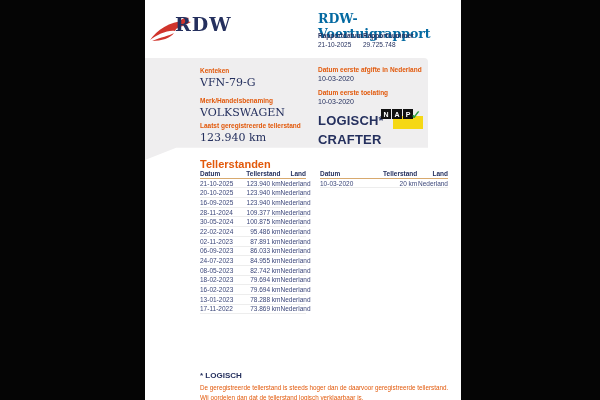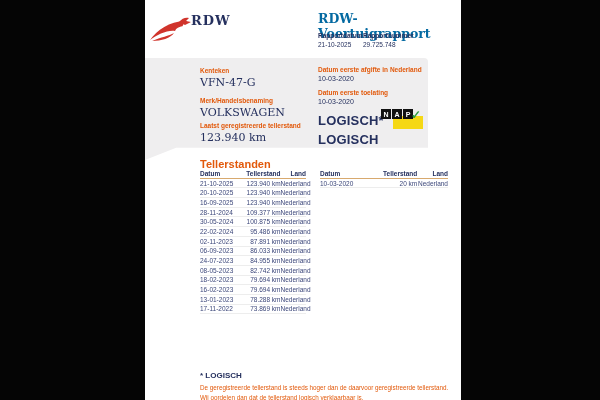--- a/index.html
+++ b/index.html
@@ -2,21 +2,21 @@
 <html><head>
 <meta charset="utf-8">
 <style>
   * { margin:0; padding:0; box-sizing:border-box; }
   html,body { width:600px; height:400px; overflow:hidden; background:#050505; font-family:"Liberation Sans", sans-serif; }
   .stage { position:relative; width:600px; height:400px; background:#050505; }
   .page { position:absolute; left:145px; top:0; width:316px; height:400px; background:#ffffff; }
 
   
   .logo-wrap { position:absolute; left:4px; top:10px; width:70px; height:36px; }
-  .brand { position:absolute; left:46px; top:13px; font-family:"DejaVu Serif", serif; font-weight:bold; font-size:13px; letter-spacing:1px; color:#25305e; }
+  .brand { position:absolute; left:30px; top:13px; font-family:"DejaVu Serif", serif; font-weight:bold; font-size:19px; letter-spacing:1px; color:#25305e; }
   .report-title { position:absolute; left:173px; top:11px; font-family:"DejaVu Serif", serif; font-weight:bold; font-size:12.5px; color:#0369a1; }
   .meta { position:absolute; top:31px; font-size:6.5px; color:#25305e; line-height:1.45; }
   .meta .lbl { font-weight:bold; }
   .meta.m1 { left:173px; } .meta.m2 { left:218px; }
 
   
   .panel { position:absolute; left:0; top:58px; width:283px; height:102px; background:#efeeef;
            border-radius:0 4px 4px 0;
            clip-path: polygon(0% 0%, 100% 0%, 100% 88%, 11% 88%, 0% 100%); }
 
@@ -77,42 +77,42 @@
     </div>
     <div class="meta m2">
       <div class="lbl">Rapportnummer</div>
       <div>29.725.748</div>
     </div>
 
     <div class="panel"></div>
 
     <div class="block b-kenteken">
       <div class="olabel">Kenteken</div>
-      <div class="val-serif">VFN-47-G</div>
+      <div class="val-serif">VFN-79-G</div>
     </div>
     <div class="block b-merk">
       <div class="olabel">Merk/Handelsbenaming</div>
       <div class="val-serif">VOLKSWAGEN</div>
     </div>
     <div class="block b-teller">
       <div class="olabel">Laatst geregistreerde tellerstand</div>
       <div class="val-serif">123.940 km</div>
     </div>
 
     <div class="block b-afgifte">
       <div class="olabel">Datum eerste afgifte in Nederland</div>
       <div class="val-small">10-03-2020</div>
     </div>
     <div class="block b-toelating">
       <div class="olabel">Datum eerste toelating</div>
       <div class="val-small">10-03-2020</div>
     </div>
     <div class="block b-oordeel">
       <div class="oordeel">LOGISCH*</div>
-      <div class="oordeel">LOGISCH</div>
+      <div class="oordeel">CRAFTER</div>
     </div>
 
     <div class="nap">
       <div class="yellow"></div>
       <div class="letters">
         <span>N</span>
         <span>A</span>
         <span>P</span>
       </div>
       <div class="check">✓</div>

